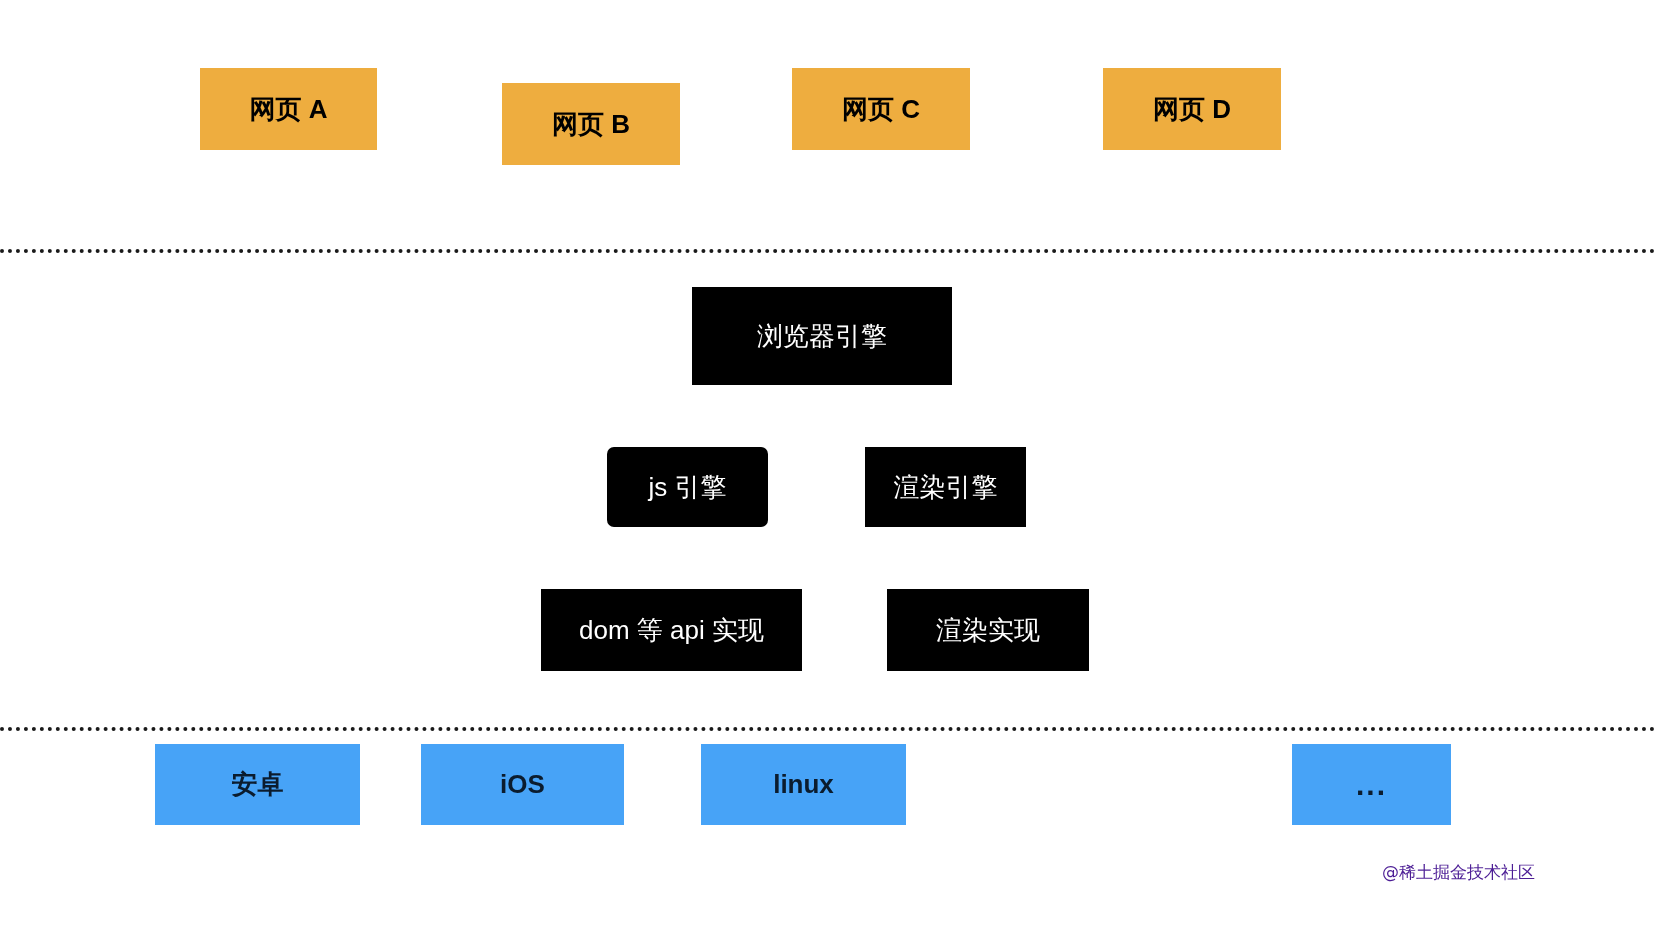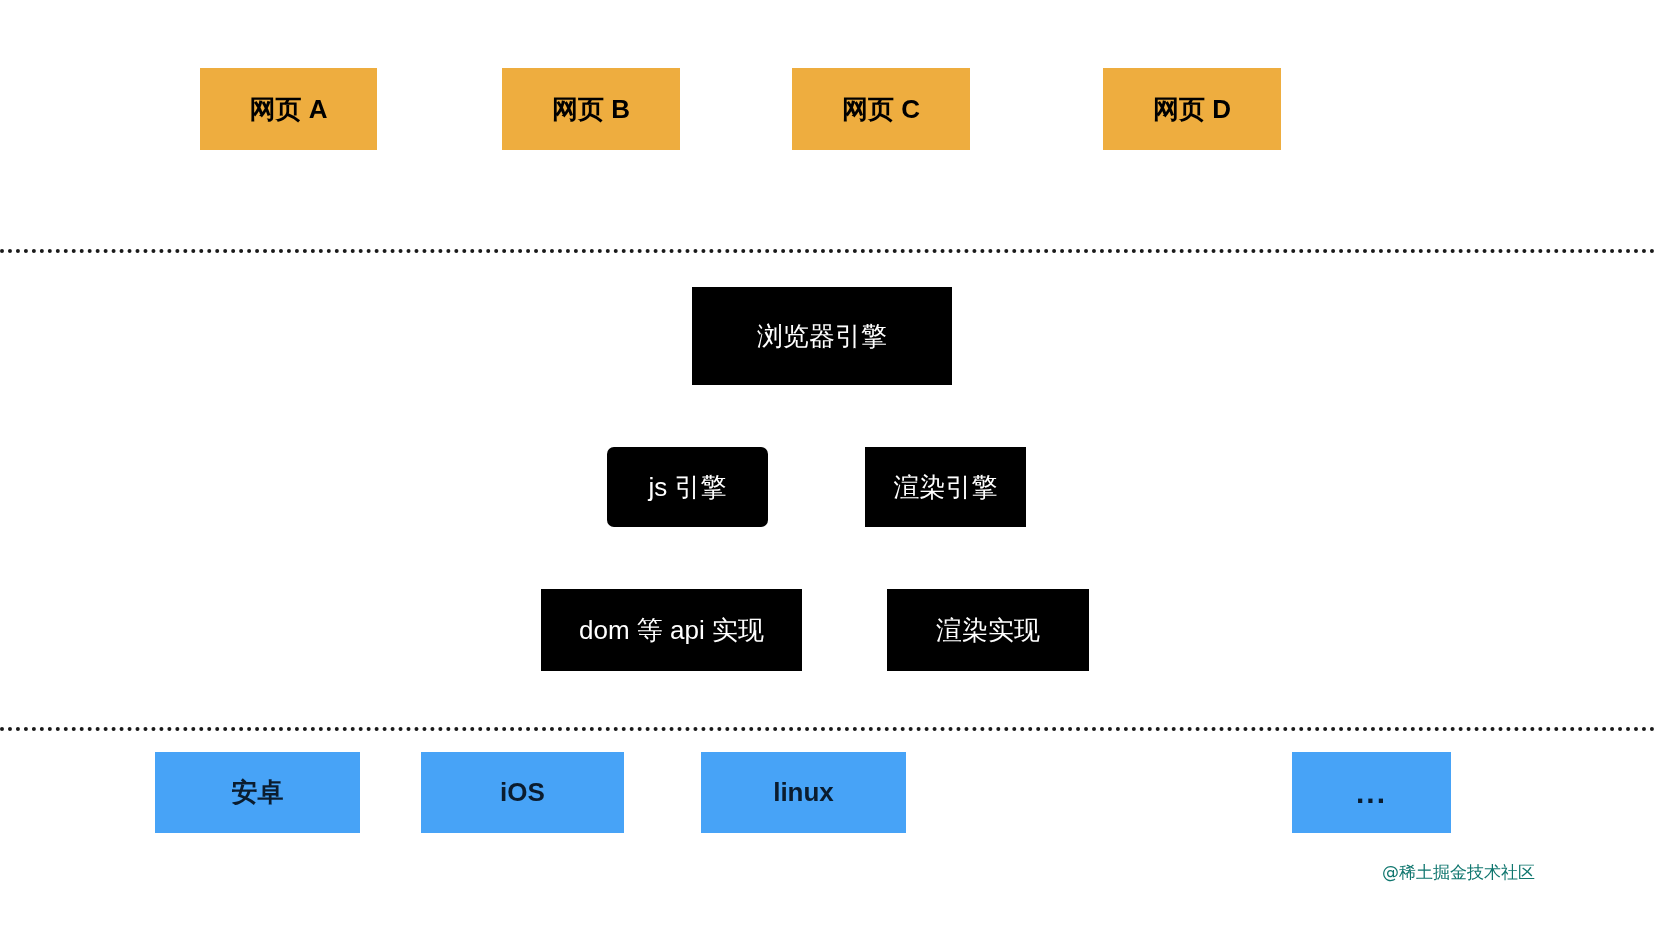--- a/index.html
+++ b/index.html
@@ -42,21 +42,20 @@
     color: #ffffff;
     font-size: 26px;
     font-weight: 400;
   }
 
   .box-os {
     background: #47a3f7;
     color: #0b1c2e;
     font-size: 26px;
     font-weight: 700;
-    margin-top: 8px;
   }
 
   .box-os.ellipsis {
     font-size: 30px;
     letter-spacing: 2px;
   }
 
   
   .divider {
     position: absolute;
@@ -77,21 +76,21 @@
   }
 </style>
 </head>
 <body>
 
 <div id="canvas" style="background: rgb(255, 255, 255);">
 
   <div class="box box-web" style="left: 200px; top: 68px; width: 177px; height: 82px; background: rgb(238, 173, 63);">
     <span>网页 A</span>
   </div>
-  <div class="box box-web" style="left: 502px; top: 68px; width: 178px; height: 82px; background: rgb(238, 173, 63);">
+  <div class="box box-web" style="left: 502px; top: 83px; width: 178px; height: 82px; background: rgb(238, 173, 63);">
     <span>网页 B</span>
   </div>
   <div class="box box-web" style="left: 792px; top: 68px; width: 178px; height: 82px; background: rgb(238, 173, 63);">
     <span>网页 C</span>
   </div>
   <div class="box box-web" style="left: 1103px; top: 68px; width: 178px; height: 82px; background: rgb(238, 173, 63);">
     <span>网页 D</span>
   </div>
 
   <div class="divider" style="top: 249px; border-top-color: rgb(26, 26, 26);"></div>
@@ -122,15 +121,15 @@
   <div class="box box-os" style="left: 421px; top: 744px; width: 203px; height: 81px; background: rgb(71, 163, 247);">
     <span>iOS</span>
   </div>
   <div class="box box-os" style="left: 701px; top: 744px; width: 205px; height: 81px; background: rgb(71, 163, 247);">
     <span>linux</span>
   </div>
   <div class="box box-os ellipsis" style="left: 1292px; top: 744px; width: 159px; height: 81px; background: rgb(71, 163, 247);">
     <span>...</span>
   </div>
 
-  <div class="watermark" style="left: 1382px; top: 861px; color: #0f766e;">@稀土掘金技术社区</div>
+  <div class="watermark" style="left: 1382px; top: 861px; color: #4c1d95;">@稀土掘金技术社区</div>
 
 </div>
 
 </body></html>

